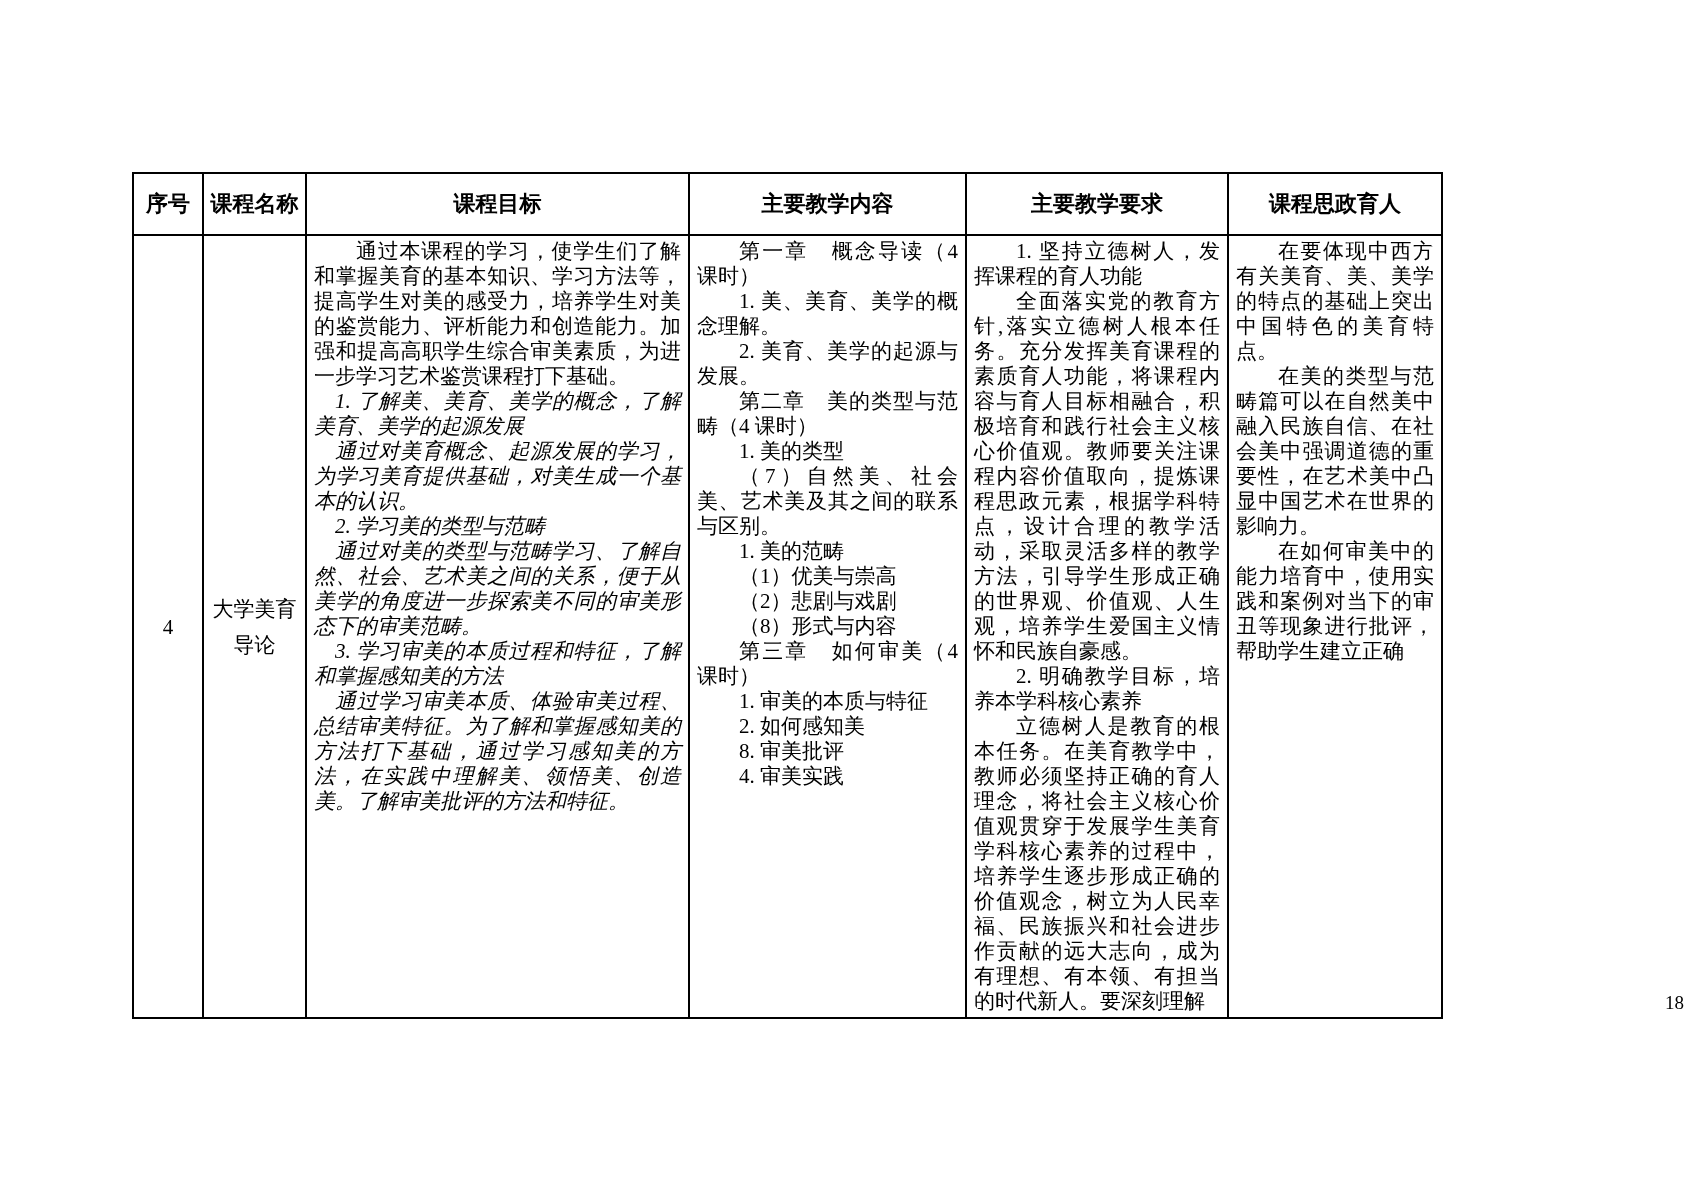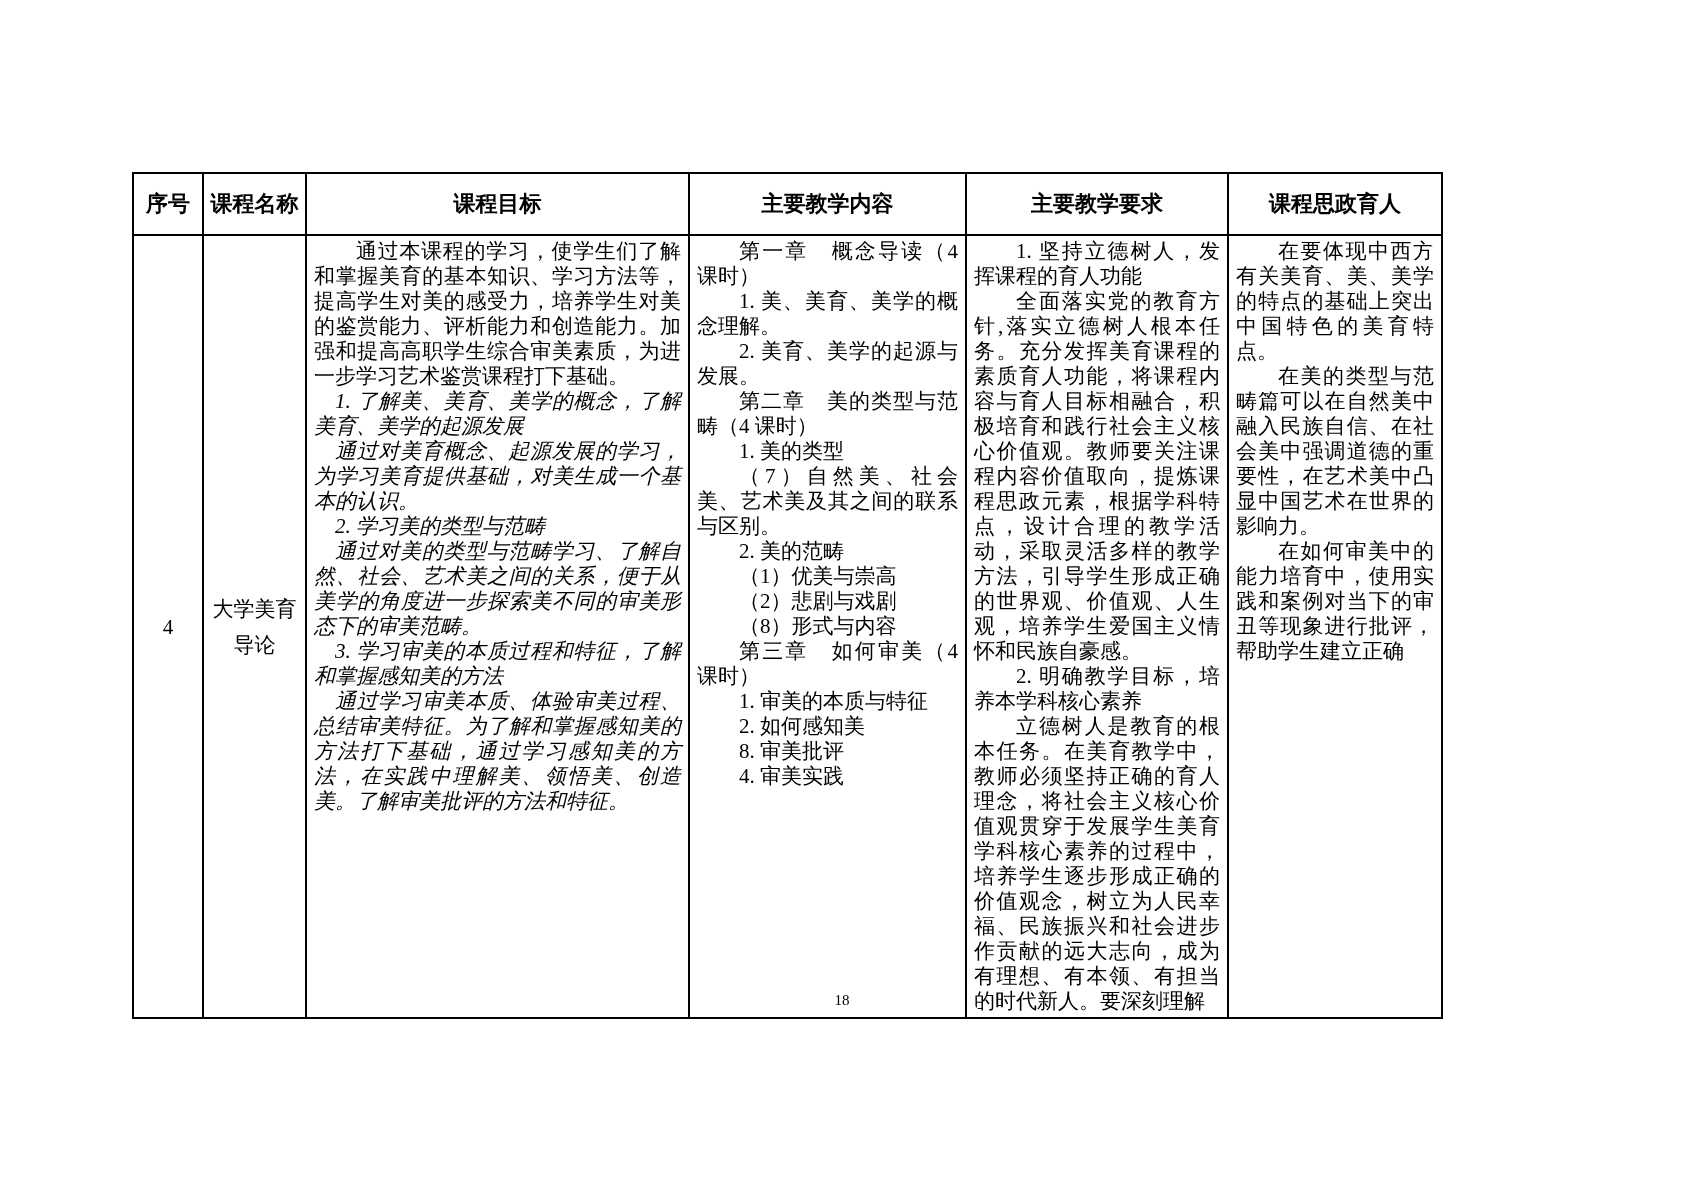--- a/index.html
+++ b/index.html
@@ -56,22 +56,22 @@
     text-align: justify;
     text-justify: inter-ideograph;
   }
   .ind-1 { text-indent: 1em; font-style: italic; }
   .ind-2 { text-indent: 2em; }
   .page-number {
     position: absolute;
     left: 0;
     right: 0;
     top: 992px;
-    text-align: center;
-    font-size: 15px;
+    text-align: right;
+    font-size: 19px;
   }
 </style>
 </head>
 <body>
 
 <div>
 
   <table class="course-table">
     <colgroup>
       <col style="width:70px">
@@ -104,21 +104,21 @@
             <p class="para ind-1">3. 学习审美的本质过程和特征，了解和掌握感知美的方法</p>
             <p class="para ind-1">通过学习审美本质、体验审美过程、总结审美特征。为了解和掌握感知美的方法打下基础，通过学习感知美的方法，在实践中理解美、领悟美、创造美。了解审美批评的方法和特征。</p>
           </td>
         <td>
             <p class="para ind-2">第一章　概念导读（4 课时）</p>
             <p class="para ind-2">1. 美、美育、美学的概念理解。</p>
             <p class="para ind-2">2. 美育、美学的起源与发展。</p>
             <p class="para ind-2">第二章　美的类型与范畴（4 课时）</p>
             <p class="para ind-2">1. 美的类型</p>
             <p class="para ind-2">（7）自然美、社会美、艺术美及其之间的联系与区别。</p>
-            <p class="para ind-2">2. 美的范畴</p>
+            <p class="para ind-2">1. 美的范畴</p>
             <p class="para ind-2">（1）优美与崇高</p>
             <p class="para ind-2">（2）悲剧与戏剧</p>
             <p class="para ind-2">（8）形式与内容</p>
             <p class="para ind-2">第三章　如何审美（4 课时）</p>
             <p class="para ind-2">1. 审美的本质与特征</p>
             <p class="para ind-2">2. 如何感知美</p>
             <p class="para ind-2">8. 审美批评</p>
             <p class="para ind-2">4. 审美实践</p>
           </td>
         <td>

